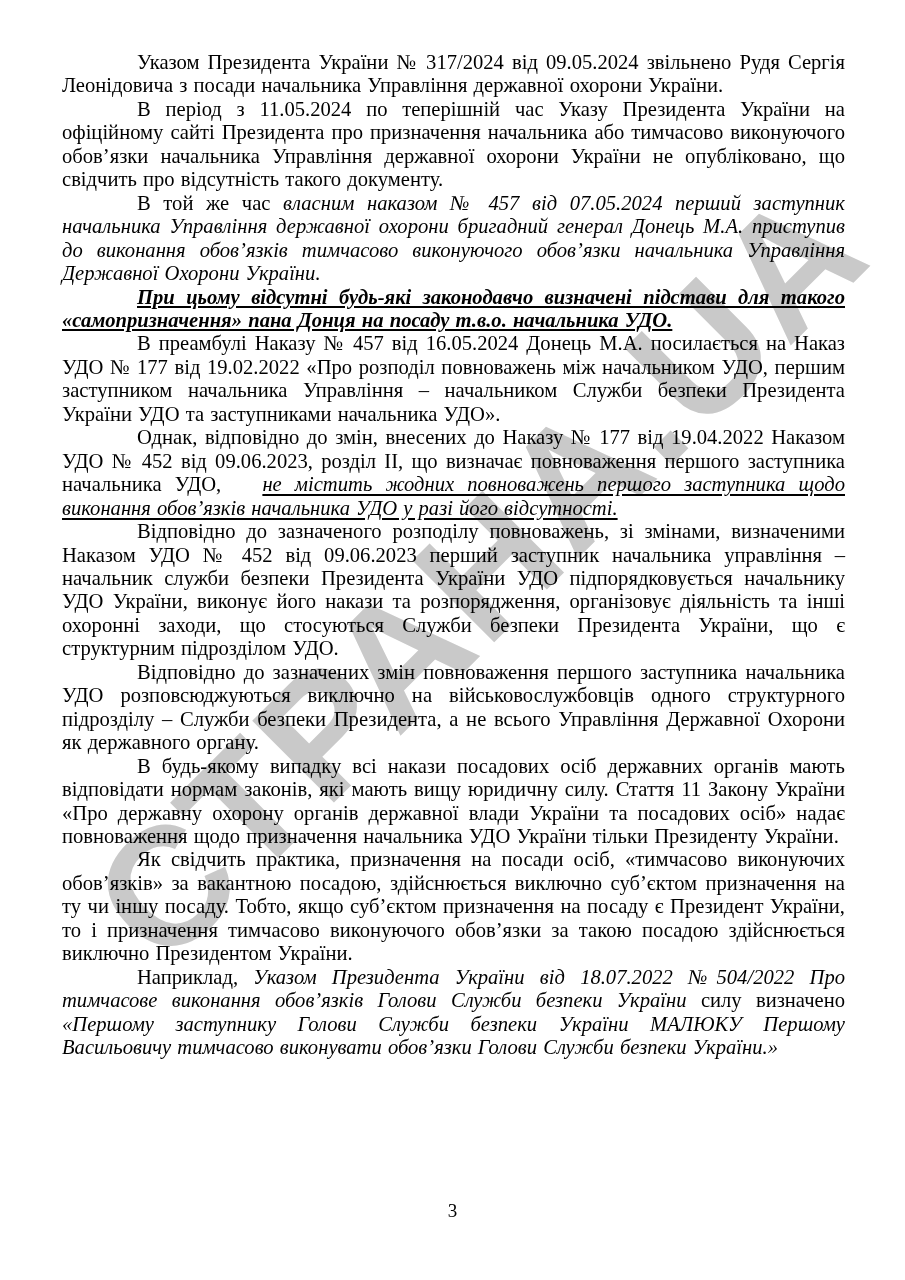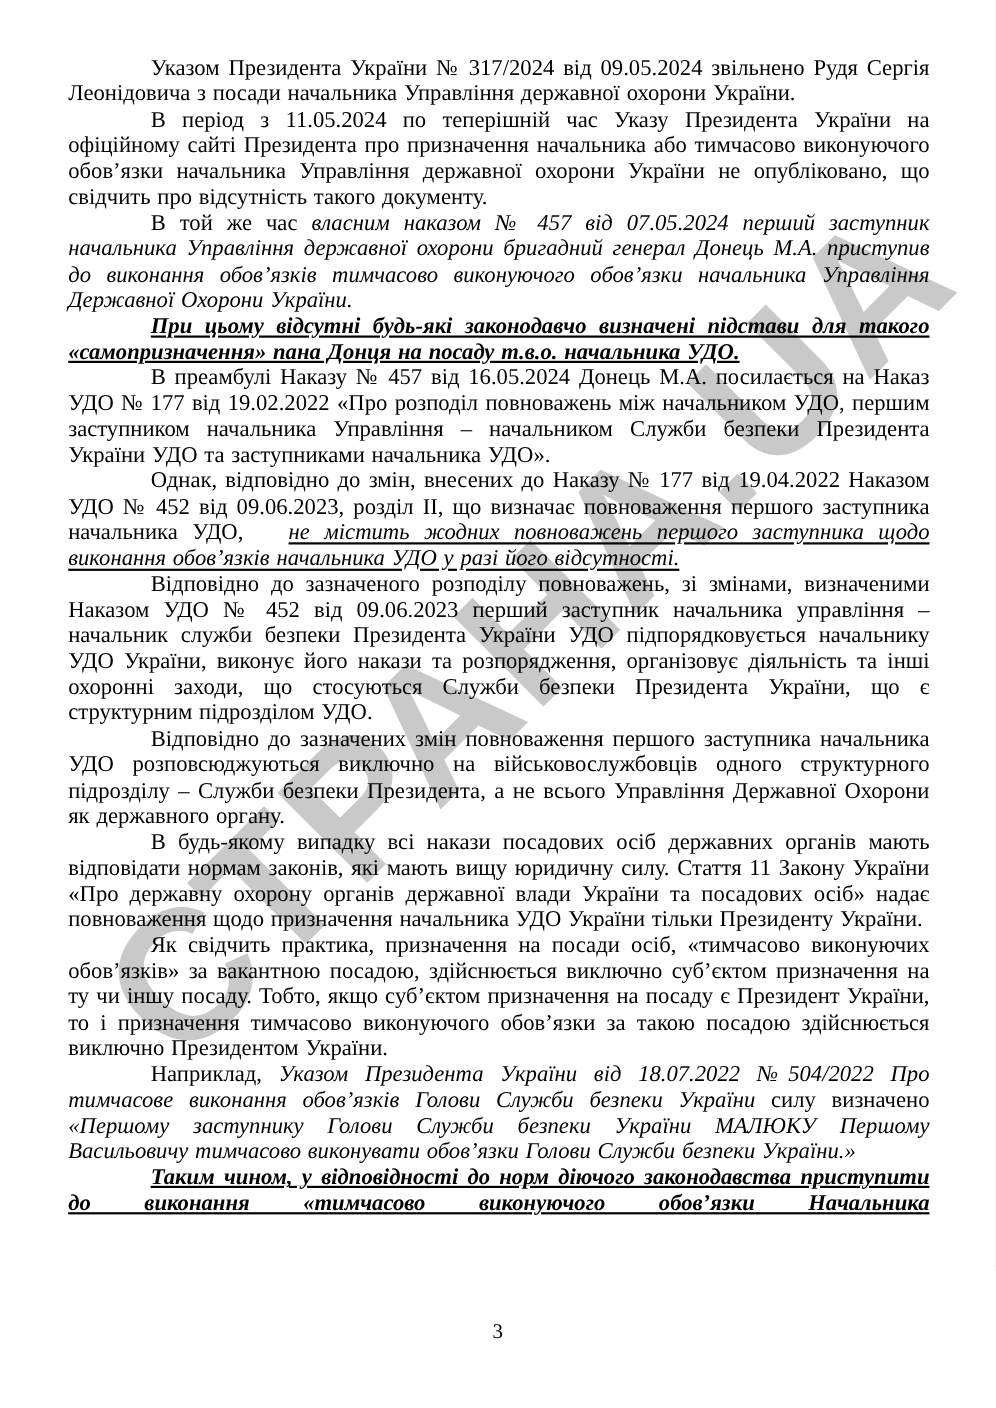--- a/index.html
+++ b/index.html
@@ -72,17 +72,16 @@
       <p><span>В період з 11.05.2024 по теперішній час Указу Президента України на офіційному сайті Президента про призначення начальника або тимчасово виконуючого обов’язки начальника Управління державної охорони України не опубліковано, що свідчить про відсутність такого документу.</span></p>
       <p><span>В той же час </span><span class="it">власним наказом № 457 від 07.05.2024 перший заступник начальника Управління державної охорони бригадний генерал Донець М.А. приступив до виконання обов’язків тимчасово виконуючого обов’язки начальника Управління Державної Охорони України.</span></p>
       <p><span class="bi">При цьому відсутні будь-які законодавчо визначені підстави для такого «самопризначення» пана Донця на посаду т.в.о. начальника УДО.</span></p>
       <p><span>В преамбулі  Наказу № 457 від 16.05.2024  Донець М.А. посилається на Наказ УДО  № 177 від 19.02.2022  «Про розподіл повноважень між начальником УДО, першим заступником начальника Управління – начальником Служби безпеки Президента України УДО та заступниками начальника УДО».</span></p>
       <p><span>Однак, відповідно до змін, внесених до Наказу № 177 від 19.04.2022 Наказом УДО № 452 від 09.06.2023, розділ ІІ, що визначає повноваження першого заступника начальника УДО, </span><span class="it ul">не містить жодних повноважень першого заступника щодо виконання обов’язків начальника УДО у разі його відсутності.</span></p>
       <p><span>Відповідно до зазначеного розподілу повноважень, зі змінами, визначеними Наказом УДО № 452 від 09.06.2023 перший заступник начальника управління – начальник служби безпеки Президента України УДО  підпорядковується начальнику УДО України, виконує його накази та розпорядження, організовує діяльність  та інші охоронні заходи, що стосуються Служби безпеки Президента України, що є структурним підрозділом УДО.</span></p>
       <p><span>Відповідно до зазначених змін повноваження першого заступника начальника УДО розповсюджуються виключно на військовослужбовців одного структурного підрозділу – Служби безпеки Президента, а не всього Управління Державної Охорони як державного органу.</span></p>
       <p><span>В будь-якому випадку всі накази посадових осіб державних  органів мають відповідати нормам законів, які мають вищу юридичну силу. Стаття 11 Закону України «Про державну охорону органів державної влади України та посадових осіб» надає повноваження щодо призначення начальника УДО України тільки Президенту України.</span></p>
       <p><span>Як свідчить практика, призначення на посади осіб, «тимчасово виконуючих обов’язків» за вакантною посадою, здійснюється виключно суб’єктом призначення на ту чи іншу посаду. Тобто, якщо суб’єктом призначення на посаду є Президент України, то і призначення тимчасово виконуючого обов’язки за такою посадою здійснюється виключно Президентом України.</span></p>
       <p><span>Наприклад, </span><span class="it">Указом Президента України від 18.07.2022 №504/2022 Про тимчасове виконання обов’язків Голови Служби безпеки України</span><span> силу визначено </span><span class="it">«Першому заступнику Голови Служби безпеки України МАЛЮКУ Першому Васильовичу тимчасово виконувати обов’язки Голови Служби безпеки України.»</span></p>
-      <p class="cont"><span class="bi">Таким чином, у відповідності до норм діючого законодавства приступити до виконання «тимчасово виконуючого обов’язки Начальника</span></p>
     </div>
 
   <div class="footer">3</div>
 </div>
 
 </body></html>

